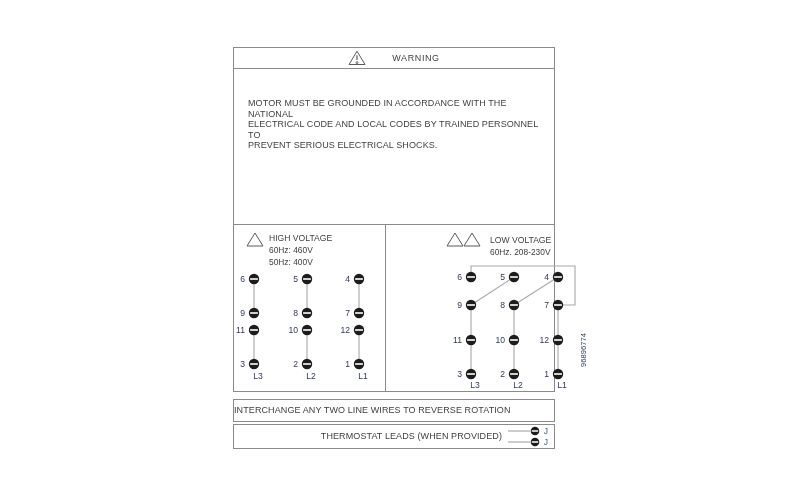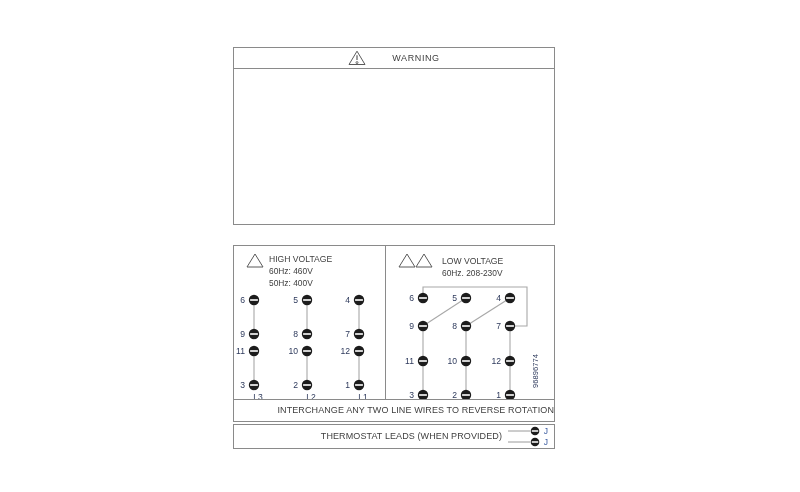--- a/index.html
+++ b/index.html
@@ -6,28 +6,28 @@
   .canvas{position:relative;width:800px;height:492px;background:#ffffff;overflow:hidden;
           font-family:"Liberation Sans",sans-serif;color:var(--text,#404040);}
   .label{position:absolute;left:233px;top:47px;width:322px;height:401px;}
   .sec{position:absolute;left:0;width:320px;border:1px solid var(--border,#8a8a8a);background:#fff;box-sizing:content-box;}
   .sec1{top:0;height:176px;}
   .warn-row{height:20px;border-bottom:1px solid var(--border,#8a8a8a);display:flex;align-items:center;justify-content:center;gap:26px;}
   .warn-title{font-size:9px;letter-spacing:0.6px;color:var(--text,#404040);}
   .notice{position:absolute;left:14px;right:10px;font-size:9px;line-height:10.5px;letter-spacing:0.1px;white-space:pre-line;}
   .notice1{top:50px;}
   .notice2{top:116px;}
-  .sec2{top:198px;height:166px;display:flex;}
+  .sec2{top:177px;height:166px;display:flex;gap:48px;}
   .pane{position:relative;height:100%;}
   .pane-hv{width:152px;border-right:1px solid var(--border,#8a8a8a);box-sizing:border-box;}
   .pane-lv{flex:1;}
   .pane svg{position:absolute;left:0;top:0;}
   svg text{font-family:"Liberation Sans",sans-serif;}
   .sec3{top:352px;height:21px;}
-  .interchange{font-size:9px;text-align:right;line-height:21px;letter-spacing:0.1px;}
+  .interchange{font-size:9px;text-align:left;line-height:21px;letter-spacing:0.1px;}
   .sec4{top:377px;height:23px;}
   .thermo-text{position:absolute;left:0;right:52px;text-align:right;line-height:23px;font-size:9px;letter-spacing:0.1px;}
   .leads{position:absolute;right:6px;top:1px;display:flex;flex-direction:column;gap:1px;}
   .lead{display:flex;align-items:center;gap:3px;height:10px;}
   .lead-label{font-size:8.5px;color:var(--lead,#3a5ba0);}
 </style>
 </head>
 <body>
 
 <div class="canvas">
@@ -35,20 +35,23 @@
 
     <div class="sec sec1">
       <div class="warn-row">
         <svg width="18" height="16" viewBox="0 0 18 16">
           <polygon points="9,1.2 17,14.5 1,14.5" fill="none" stroke="#5a5a5a" stroke-width="1"></polygon>
           <line x1="9" y1="5.2" x2="9" y2="10" stroke="#5a5a5a" stroke-width="1.2"></line>
           <circle cx="9" cy="12.6" r="1" fill="none" stroke="#5a5a5a" stroke-width="0.9"></circle>
         </svg>
         <span class="warn-title">WARNING</span>
       </div>
+      <div class="notice notice1">MOTOR MUST BE GROUNDED IN ACCORDANCE WITH THE NATIONAL
+ELECTRICAL CODE AND LOCAL CODES BY TRAINED PERSONNEL TO
+PREVENT SERIOUS ELECTRICAL SHOCKS.</div>
     </div>
 
     <div class="sec sec2">
       <div class="pane pane-hv">
         <svg id="hv-svg" width="151" height="164">
             <polygon points="21,8 29,21 13,21" fill="none" stroke="#5a5a5a" stroke-width="1"></polygon>
             <text x="35" y="16" font-size="8.6" fill="#404040" text-anchor="start">HIGH VOLTAGE</text>
             <text x="35" y="27.5" font-size="8.4" fill="#404040" text-anchor="start">60Hz: 460V</text>
             <text x="35" y="40" font-size="8.4" fill="#404040" text-anchor="start">50Hz: 400V</text>
             <polyline points="20,54 20,88" fill="none" stroke="#a8a8a8" stroke-width="1.1"></polyline>

